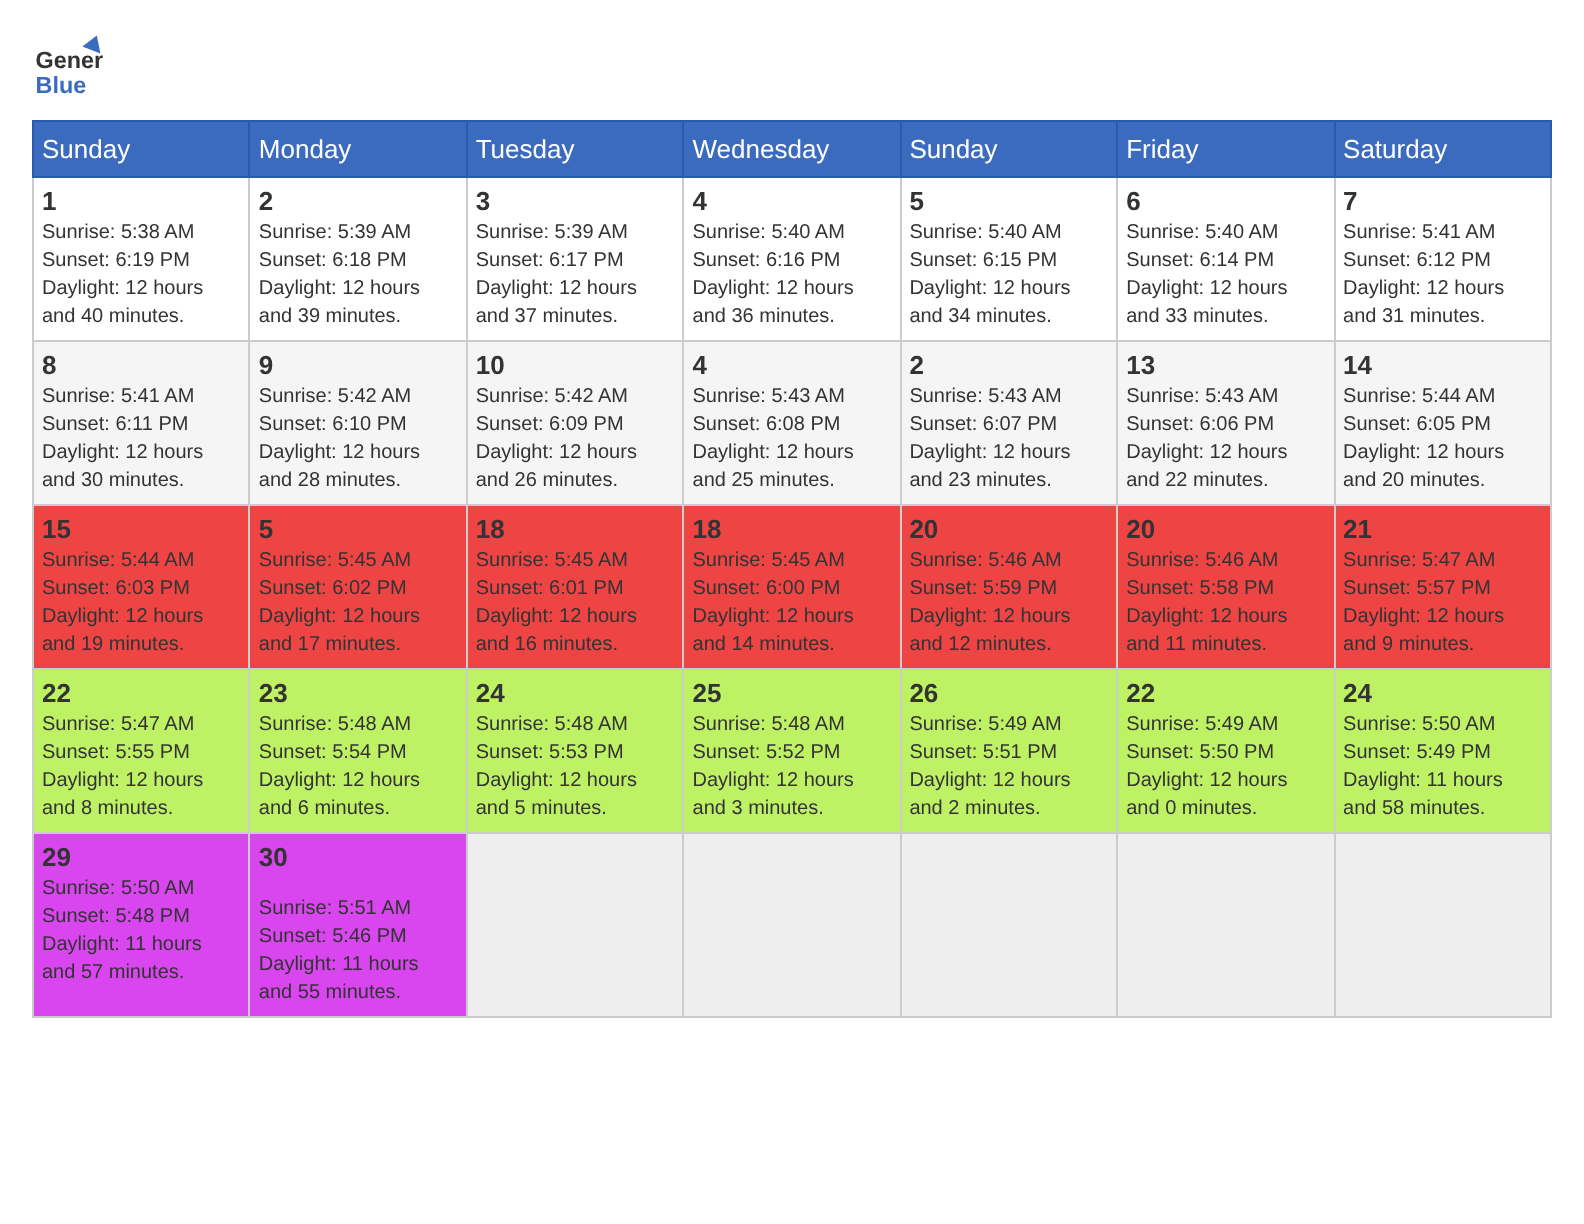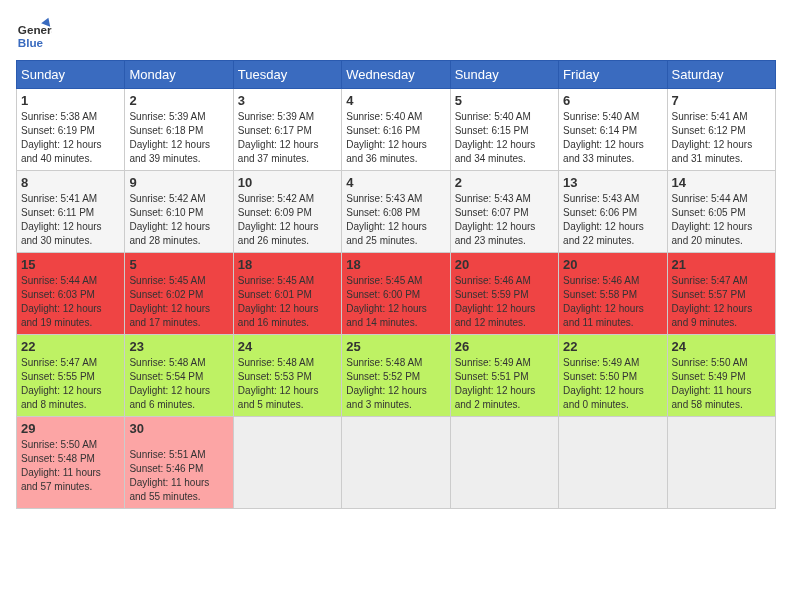--- a/index.html
+++ b/index.html
@@ -310,21 +310,21 @@
 and 0 minutes.</div>
         </td>
         <td>
           <span class="day-num">24</span>
           <div class="cell-text" style="white-space: pre-line;">Sunrise: 5:50 AM
 Sunset: 5:49 PM
 Daylight: 11 hours
 and 58 minutes.</div>
         </td>
       </tr>
-      <tr style="background: #fca5a5;">
+      <tr style="background: #d946ef;">
         <td>
           <span class="day-num">29</span>
           <div class="cell-text" style="white-space: pre-line;">Sunrise: 5:50 AM
 Sunset: 5:48 PM
 Daylight: 11 hours
 and 57 minutes.</div>
         </td>
         <td>
           <span class="day-num">30</span>
           <div class="cell-text" style="white-space: pre-line; margin-top: 12px;">Sunrise: 5:51 AM

